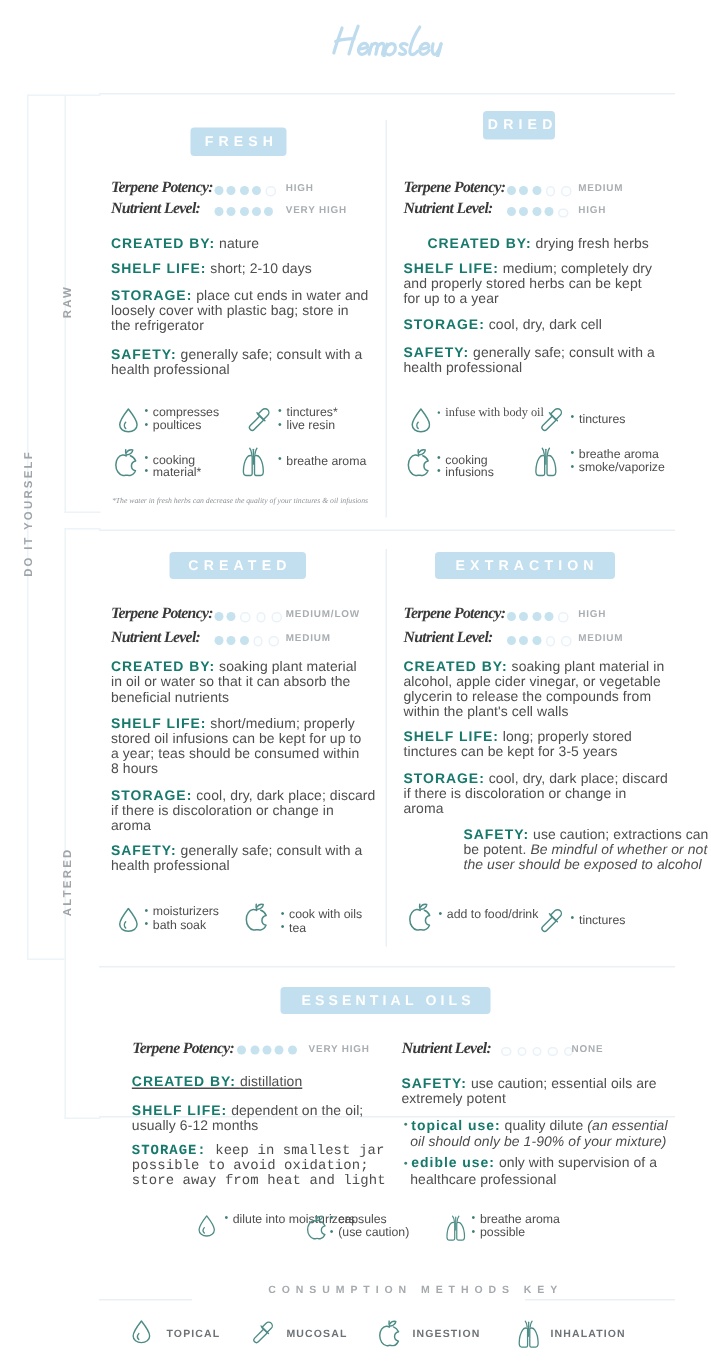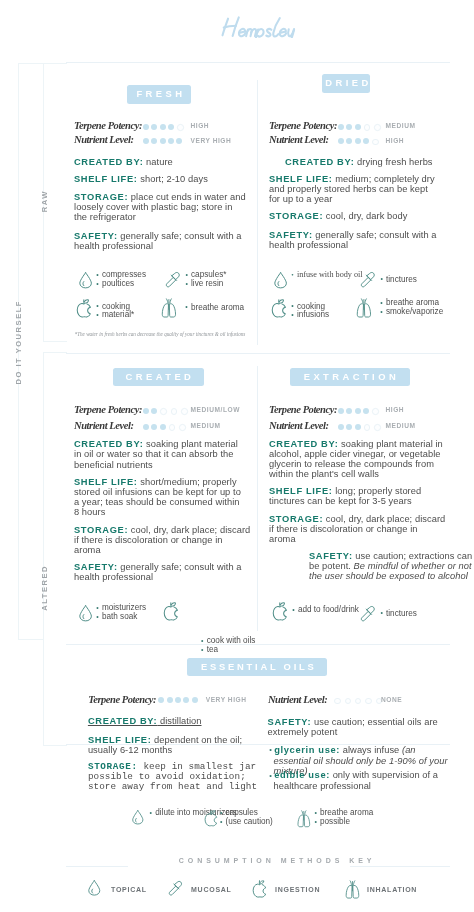--- a/index.html
+++ b/index.html
@@ -122,21 +122,21 @@
           <div>poultices</div>
         </div>
       </div>
       <div class="use" style="left:164.5px;top:270.5px;">
         <span class="useicon"><svg class="ic" width="16.00" height="17.00" viewBox="0 0 31 33" fill="none" stroke="#4d8c86" stroke-width="1.85" stroke-linecap="round" stroke-linejoin="round">
             <path d="M19.2 4.3 C21.2 2.3 24.3 2.3 26.2 4.3 C28.1 6.2 28.1 9.4 26.2 11.3 L20.4 17.1 L13.4 10.1 Z"></path>
             <path d="M12.2 8.0 L22.5 18.3"></path>
             <path d="M15.3 13.0 L3.6 24.7 C2.2 26.1 2.2 28.3 3.6 29.7 C5.0 31.1 7.2 31.1 8.6 29.7 L20.3 18.0"></path>
           </svg></span>
         <div class="uselist" style="left:22.5px;top:0.9px;">
-          <div>capsules*</div>
+          <div>tinctures*</div>
           <div>live resin</div>
         </div>
       </div>
       <div class="use" style="left:75.9px;top:298.6px;">
         <span class="useicon"><svg class="ic" width="16.00" height="19.50" viewBox="0 0 29 36" fill="none" stroke="#4d8c86" stroke-width="1.85" stroke-linecap="round" stroke-linejoin="round">
             <path d="M14.6 9.2 C13.4 8.4 11.9 8.0 10.4 8.1 C5.7 8.5 2.0 13.8 2.0 20.2 C2.0 26.8 6.0 32.6 10.8 33.2 C12.9 33.5 13.9 32.8 15.2 32.8 C16.5 32.8 17.7 33.5 19.6 33.2 C22.3 32.8 24.8 30.6 26.2 27.4 C23.3 26.6 21.2 24.2 21.2 21.4 C21.2 18.5 23.4 16.0 26.4 15.3 C25.0 12.2 22.5 9.9 19.8 9.0"></path>
             <path d="M14.8 8.3 C14.0 6.0 13.8 3.4 14.2 1.4"></path>
             <path d="M14.9 5.2 C16.5 2.6 20.0 1.1 22.8 1.8 C22.6 4.8 19.4 7.5 16.0 7.7"></path>
           </svg></span>
         <div class="uselist" style="left:22px;top:4px;">
@@ -159,21 +159,21 @@
       <div class="abs foot" style="left:74.6px;top:330.5px;">*The water in fresh herbs can decrease the quality of your tinctures &amp; oil infusions</div>
       <div class="abs pill" style="left:321.8px;top:74px;width:48px;">DRIED</div>
       <div class="abs mlabel" style="left:269px;top:120px;">Terpene Potency:</div>
       <div class="abs meter" style="left:338px;top:123.5px;height:6px;"><span class="dot f" style=""></span><span class="dot f" style=""></span><span class="dot f" style=""></span><span class="dot e" style="margin-left:0.8px;margin-right:3.15px;margin-top:0.8px;"></span><span class="dot e" style="margin-left:0.8px;margin-right:3.15px;margin-top:0.8px;"></span></div>
       <div class="abs mval" style="left:385.5px;top:122.3px;">MEDIUM</div>
       <div class="abs mlabel" style="left:269px;top:134.3px;">Nutrient Level:</div>
       <div class="abs meter" style="left:338px;top:137.8px;height:6px;"><span class="dot f" style=""></span><span class="dot f" style=""></span><span class="dot f" style=""></span><span class="dot f" style=""></span><span class="dot e" style="margin-left:0.8px;margin-right:3.15px;margin-top:0.8px;"></span></div>
       <div class="abs mval" style="left:385.5px;top:136.60000000000002px;">HIGH</div>
       <div class="abs para" style="left:269px;top:157px;width:171px;margin-left:16px;"><span class="lead">CREATED BY:</span> <span>drying fresh herbs</span></div>
       <div class="abs para" style="left:269px;top:174.3px;width:171px;"><span class="lead">SHELF LIFE:</span> <span>medium; completely dry and properly stored herbs can be kept for up to a year</span></div>
-      <div class="abs para" style="left:269px;top:211.4px;width:171px;"><span class="lead">STORAGE:</span> <span>cool, dry, dark body</span></div>
+      <div class="abs para" style="left:269px;top:211.4px;width:171px;"><span class="lead">STORAGE:</span> <span>cool, dry, dark cell</span></div>
       <div class="abs para" style="left:269px;top:230.1px;width:171px;"><span class="lead">SAFETY:</span> <span>generally safe; consult with a health professional</span></div>
       <div class="use" style="left:273.7px;top:272.2px;">
         <span class="useicon"><svg class="ic" width="13.20" height="16.60" viewBox="0 0 26 33" fill="none" stroke="#4d8c86" stroke-width="1.95" stroke-linecap="round" stroke-linejoin="round">
             <path d="M13 1.4 C13 1.4 1.5 16.2 1.5 22.2 C1.5 27.8 6.6 31.6 13 31.6 C19.4 31.6 24.5 27.8 24.5 22.2 C24.5 16.2 13 1.4 13 1.4 Z"></path>
             <path d="M9.4 19.0 C7.1 21.5 7.1 25.0 9.4 27.2"></path>
           </svg></span>
         <div class="uselist" style="left:19.2px;top:-0.8px;font-family:Liberation Serif, serif;">
           <div>infuse with body oil</div>
         </div>
       </div>
@@ -231,21 +231,21 @@
           <div>moisturizers</div>
           <div>bath soak</div>
         </div>
       </div>
       <div class="use" style="left:162.7px;top:602px;">
         <span class="useicon"><svg class="ic" width="16.00" height="19.50" viewBox="0 0 29 36" fill="none" stroke="#4d8c86" stroke-width="1.85" stroke-linecap="round" stroke-linejoin="round">
             <path d="M14.6 9.2 C13.4 8.4 11.9 8.0 10.4 8.1 C5.7 8.5 2.0 13.8 2.0 20.2 C2.0 26.8 6.0 32.6 10.8 33.2 C12.9 33.5 13.9 32.8 15.2 32.8 C16.5 32.8 17.7 33.5 19.6 33.2 C22.3 32.8 24.8 30.6 26.2 27.4 C23.3 26.6 21.2 24.2 21.2 21.4 C21.2 18.5 23.4 16.0 26.4 15.3 C25.0 12.2 22.5 9.9 19.8 9.0"></path>
             <path d="M14.8 8.3 C14.0 6.0 13.8 3.4 14.2 1.4"></path>
             <path d="M14.9 5.2 C16.5 2.6 20.0 1.1 22.8 1.8 C22.6 4.8 19.4 7.5 16.0 7.7"></path>
           </svg></span>
-        <div class="uselist" style="left:40px;top:4px;margin-top:31px;">
+        <div class="uselist" style="left:26px;top:4px;">
           <div>cook with oils</div>
           <div>tea</div>
         </div>
       </div>
       <div class="abs pill" style="left:289.5px;top:367.6px;width:120.4px;">EXTRACTION</div>
       <div class="abs mlabel" style="left:269px;top:404px;">Terpene Potency:</div>
       <div class="abs meter" style="left:338px;top:407.5px;height:6px;"><span class="dot f" style=""></span><span class="dot f" style=""></span><span class="dot f" style=""></span><span class="dot f" style=""></span><span class="dot e" style="margin-left:0.8px;margin-right:3.15px;margin-top:0.8px;"></span></div>
       <div class="abs mval" style="left:385.5px;top:406.3px;">HIGH</div>
       <div class="abs mlabel" style="left:269px;top:420px;">Nutrient Level:</div>
       <div class="abs meter" style="left:338px;top:423.5px;height:6px;"><span class="dot f" style=""></span><span class="dot f" style=""></span><span class="dot f" style=""></span><span class="dot e" style="margin-left:0.8px;margin-right:3.15px;margin-top:0.8px;"></span><span class="dot e" style="margin-left:0.8px;margin-right:3.15px;margin-top:0.8px;"></span></div>
@@ -278,21 +278,21 @@
       <div class="abs mlabel" style="left:88.2px;top:693.6px;">Terpene Potency:</div>
       <div class="abs meter" style="left:158.2px;top:697.1px;height:6px;"><span class="dot f" style=""></span><span class="dot f" style=""></span><span class="dot f" style=""></span><span class="dot f" style=""></span><span class="dot f" style=""></span></div>
       <div class="abs mval" style="left:205.7px;top:695.9px;">VERY HIGH</div>
       <div class="abs mlabel" style="left:267.9px;top:693.6px;">Nutrient Level:</div>
       <div class="abs meter" style="left:333.5px;top:697.1px;height:6px;"><span class="dot e" style="margin-left:0.8px;margin-right:3.15px;margin-top:0.8px;"></span><span class="dot e" style="margin-left:0.8px;margin-right:3.15px;margin-top:0.8px;"></span><span class="dot e" style="margin-left:0.8px;margin-right:3.15px;margin-top:0.8px;"></span><span class="dot e" style="margin-left:0.8px;margin-right:3.15px;margin-top:0.8px;"></span><span class="dot e" style="margin-left:0.8px;margin-right:3.15px;margin-top:0.8px;"></span></div>
       <div class="abs mval" style="left:381px;top:695.9px;">NONE</div>
       <div class="abs para" style="left:87.9px;top:716.2px;width:168px;text-decoration:underline;"><span class="lead">CREATED BY:</span> <span>distillation</span></div>
       <div class="abs para" style="left:87.9px;top:734.6px;width:157px;"><span class="lead">SHELF LIFE:</span> <span>dependent on the oil; usually 6-12 months</span></div>
       <div class="abs para" style="left:87.9px;top:762.2px;width:176px;font-family:Liberation Mono, monospace;"><span class="lead">STORAGE:</span> <span>keep in smallest jar possible to avoid oxidation; store away from heat and light</span></div>
       <div class="abs para" style="left:267.6px;top:716.6px;width:172px;"><span class="lead">SAFETY:</span> <span>use caution; essential oils are extremely potent</span></div>
-      <div class="abs para hang" style="left:269.2px;top:744.5px;width:176px;"><span class="bul">•</span><span class="lead">glycerin use:</span><span> always infuse </span><span class="ital">(an essential oil should only be 1-90% of your mixture)</span></div>
+      <div class="abs para hang" style="left:269.2px;top:744.5px;width:176px;"><span class="bul">•</span><span class="lead">topical use:</span><span> quality dilute </span><span class="ital">(an essential oil should only be 1-90% of your mixture)</span></div>
       <div class="abs para hang" style="left:269.2px;top:770.1px;width:176px;"><span class="bul">•</span><span class="lead">edible use:</span><span> only with supervision of a healthcare professional</span></div>
       <div class="use" style="left:132px;top:810px;">
         <span class="useicon"><svg class="ic" width="11.62" height="14.61" viewBox="0 0 26 33" fill="none" stroke="#4d8c86" stroke-width="1.95" stroke-linecap="round" stroke-linejoin="round">
             <path d="M13 1.4 C13 1.4 1.5 16.2 1.5 22.2 C1.5 27.8 6.6 31.6 13 31.6 C19.4 31.6 24.5 27.8 24.5 22.2 C24.5 16.2 13 1.4 13 1.4 Z"></path>
             <path d="M9.4 19.0 C7.1 21.5 7.1 25.0 9.4 27.2"></path>
           </svg></span>
         <div class="uselist" style="left:19.2px;top:-0.8px;">
           <div>dilute into moisturizers</div>
         </div>
       </div>

